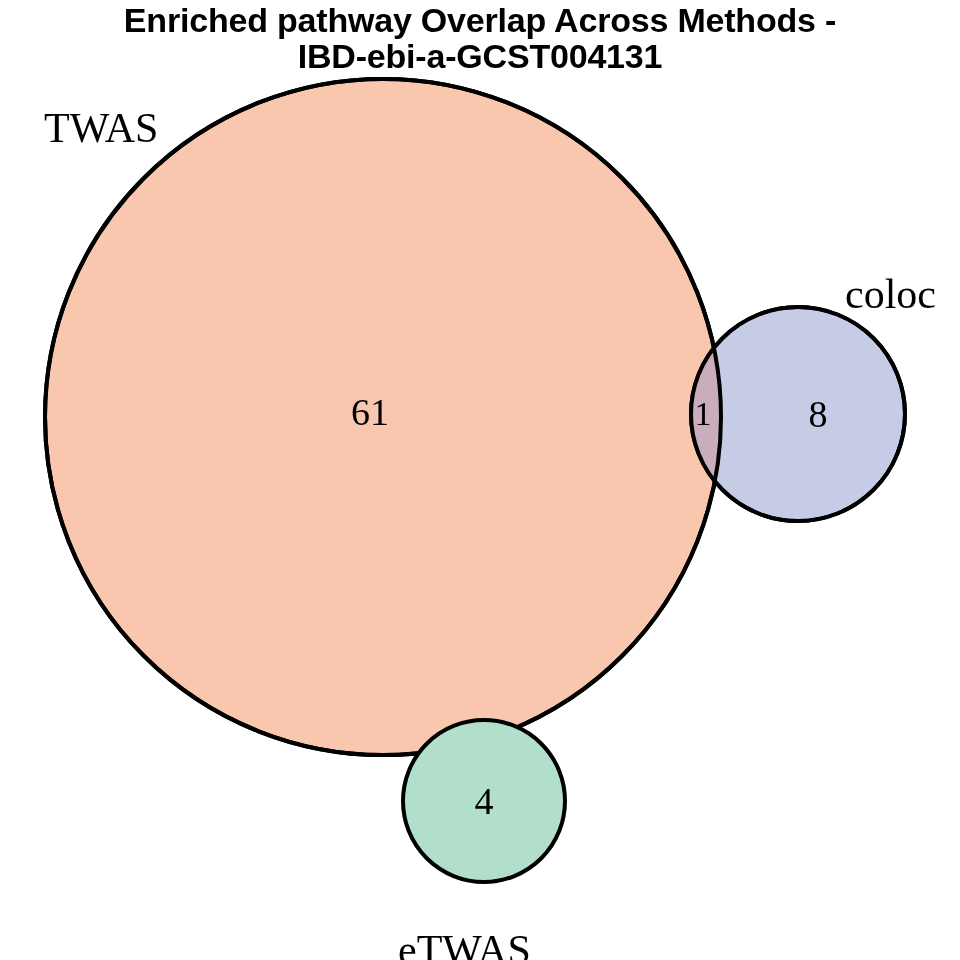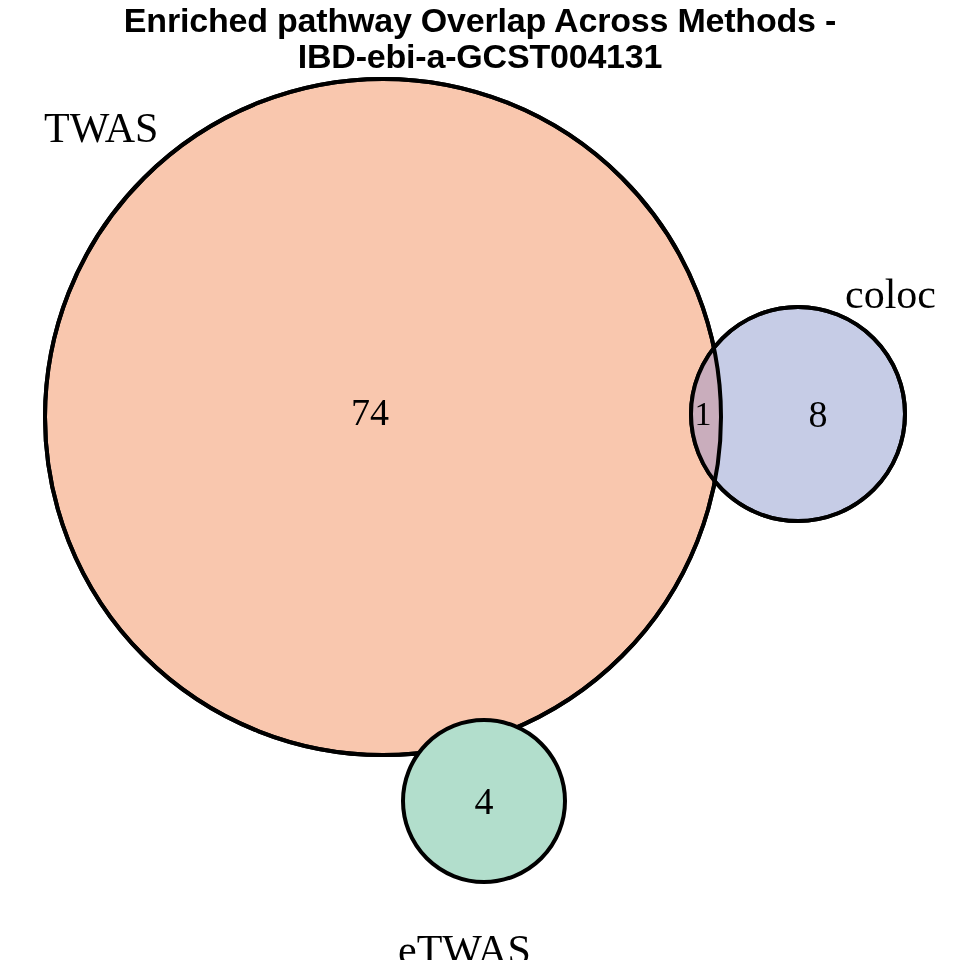--- a/index.html
+++ b/index.html
@@ -86,21 +86,21 @@
 
     <circle cx="484" cy="801" r="81" fill="#B2DECC" stroke="#000000" stroke-width="4"></circle>
   </svg>
 
   <div class="set-label" id="label-twas">TWAS</div>
 
   <div class="set-label" id="label-coloc">coloc</div>
 
   <div class="set-label" id="label-etwas">eTWAS</div>
 
-  <div class="count-label" id="count-twas">74</div>
+  <div class="count-label" id="count-twas">61</div>
 
   <div class="count-label" id="count-overlap">1</div>
 
   <div class="count-label" id="count-coloc">8</div>
 
   <div class="count-label" id="count-etwas">4</div>
 
 </div>
 
 </body></html>

